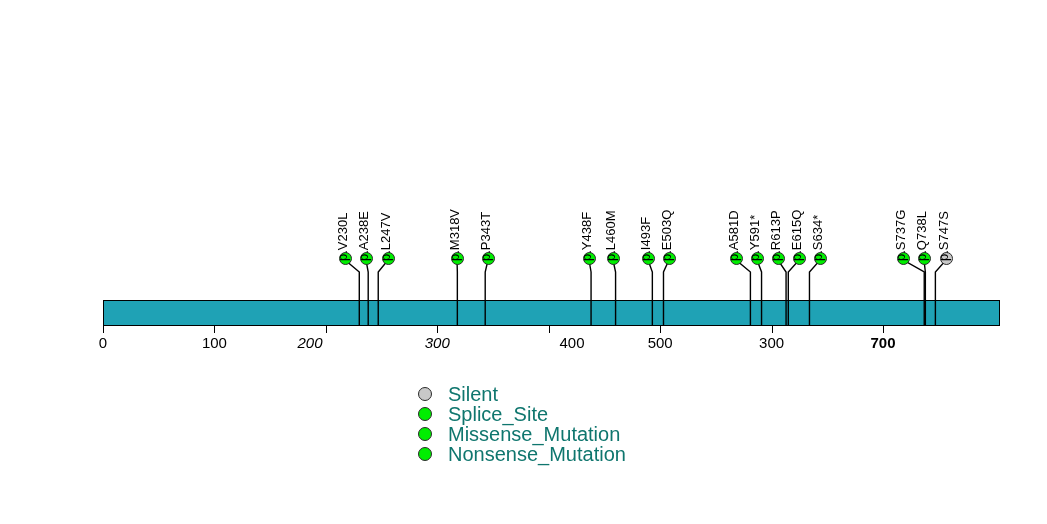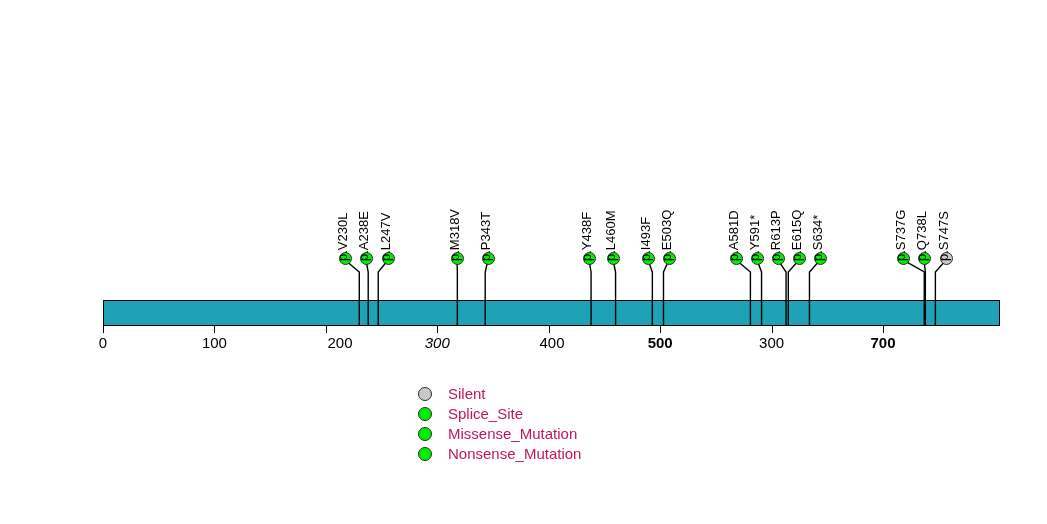--- a/index.html
+++ b/index.html
@@ -30,21 +30,21 @@
   
   .tick{position:absolute;width:1px;background:#000000;}
   .ticklabel{position:absolute;font-size:15px;color:#000000;
              text-align:center;white-space:nowrap;}
 
   
   #legend{position:absolute;left:418px;top:384px;}
   .lrow{position:relative;height:20px;line-height:20px;}
   .lswatch{position:absolute;left:0;top:3px;width:14px;height:14px;
            border-radius:50%;box-sizing:border-box;border:1px solid #2b2b2b;}
-  .ltext{position:absolute;left:30px;top:0;font-size:15px;color:#be185d;
+  .ltext{position:absolute;left:30px;top:0;font-size:20px;color:#0f766e;
          white-space:nowrap;}
 </style>
 </head>
 <body>
 
 <div id="plot">
 
   <div class="backbone" style="left: 103px; top: 300px; width: 897.011px; height: 26px; background: rgb(31, 162, 181); border-color: rgb(0, 0, 0);"></div>
 
   <svg id="stems" viewBox="0 0 1047 524">
@@ -106,27 +106,27 @@
       <div class="mlabel" style="left: 929px; top: 245.5px;">p.Q738L</div>
       <div class="mlabel" style="left: 951px; top: 245.5px;">p.S747S</div>
     </div>
 
   <div id="axis-layer">
       <div class="tick" style="left: 103px; top: 326px; height: 7px;"></div>
       <div class="ticklabel" style="left: 73px; top: 334px; width: 60px;">0</div>
       <div class="tick" style="left: 214.43px; top: 326px; height: 7px;"></div>
       <div class="ticklabel" style="left: 184.43px; top: 334px; width: 60px;">100</div>
       <div class="tick" style="left: 325.86px; top: 326px; height: 7px;"></div>
-      <div class="ticklabel" style="left: 310px; top: 334px; width: 60px;">200</div>
+      <div class="ticklabel" style="left: 280px; top: 334px; width: 60px; font-style: italic;">200</div>
       <div class="tick" style="left: 437.29px; top: 326px; height: 7px;"></div>
       <div class="ticklabel" style="left: 407.29px; top: 334px; width: 60px; font-style: italic;">300</div>
       <div class="tick" style="left: 548.72px; top: 326px; height: 7px;"></div>
-      <div class="ticklabel" style="left: 522px; top: 334px; width: 60px;">400</div>
+      <div class="ticklabel" style="left: 542px; top: 334px; width: 60px;">400</div>
       <div class="tick" style="left: 660.15px; top: 326px; height: 7px;"></div>
-      <div class="ticklabel" style="left: 630.15px; top: 334px; width: 60px; font-weight: bold;">500</div>
+      <div class="ticklabel" style="left: 630.15px; top: 334px; width: 60px;">500</div>
       <div class="tick" style="left: 771.58px; top: 326px; height: 7px;"></div>
       <div class="ticklabel" style="left: 741.58px; top: 334px; width: 60px;">300</div>
       <div class="tick" style="left: 883.01px; top: 326px; height: 7px;"></div>
       <div class="ticklabel" style="left: 853.01px; top: 334px; width: 60px; font-weight: bold;">700</div>
     </div>
 
   <div id="legend">
       <div class="lrow">
         <span class="lswatch" style="background: rgb(200, 200, 200);"></span>
         <span class="ltext">Silent</span>

